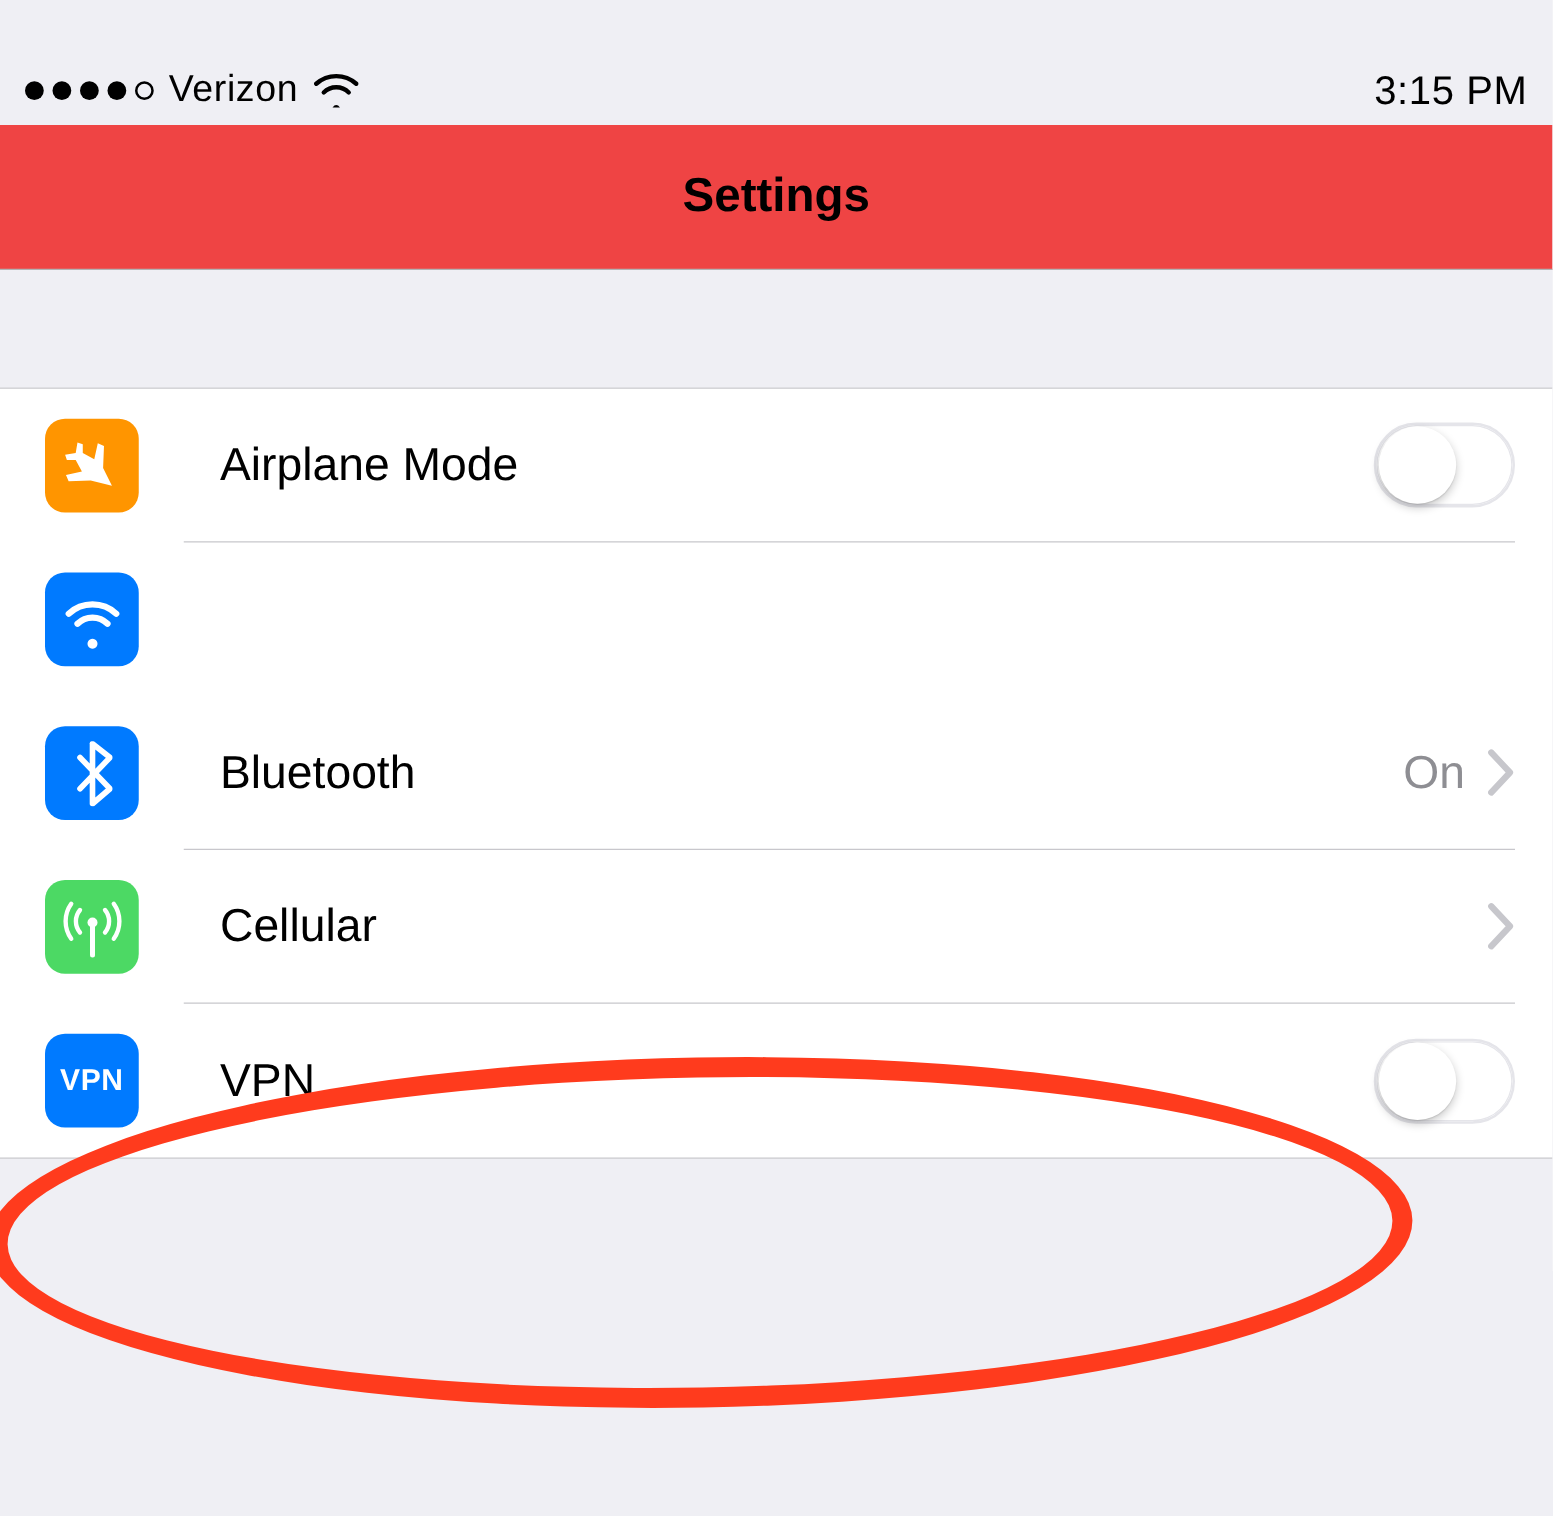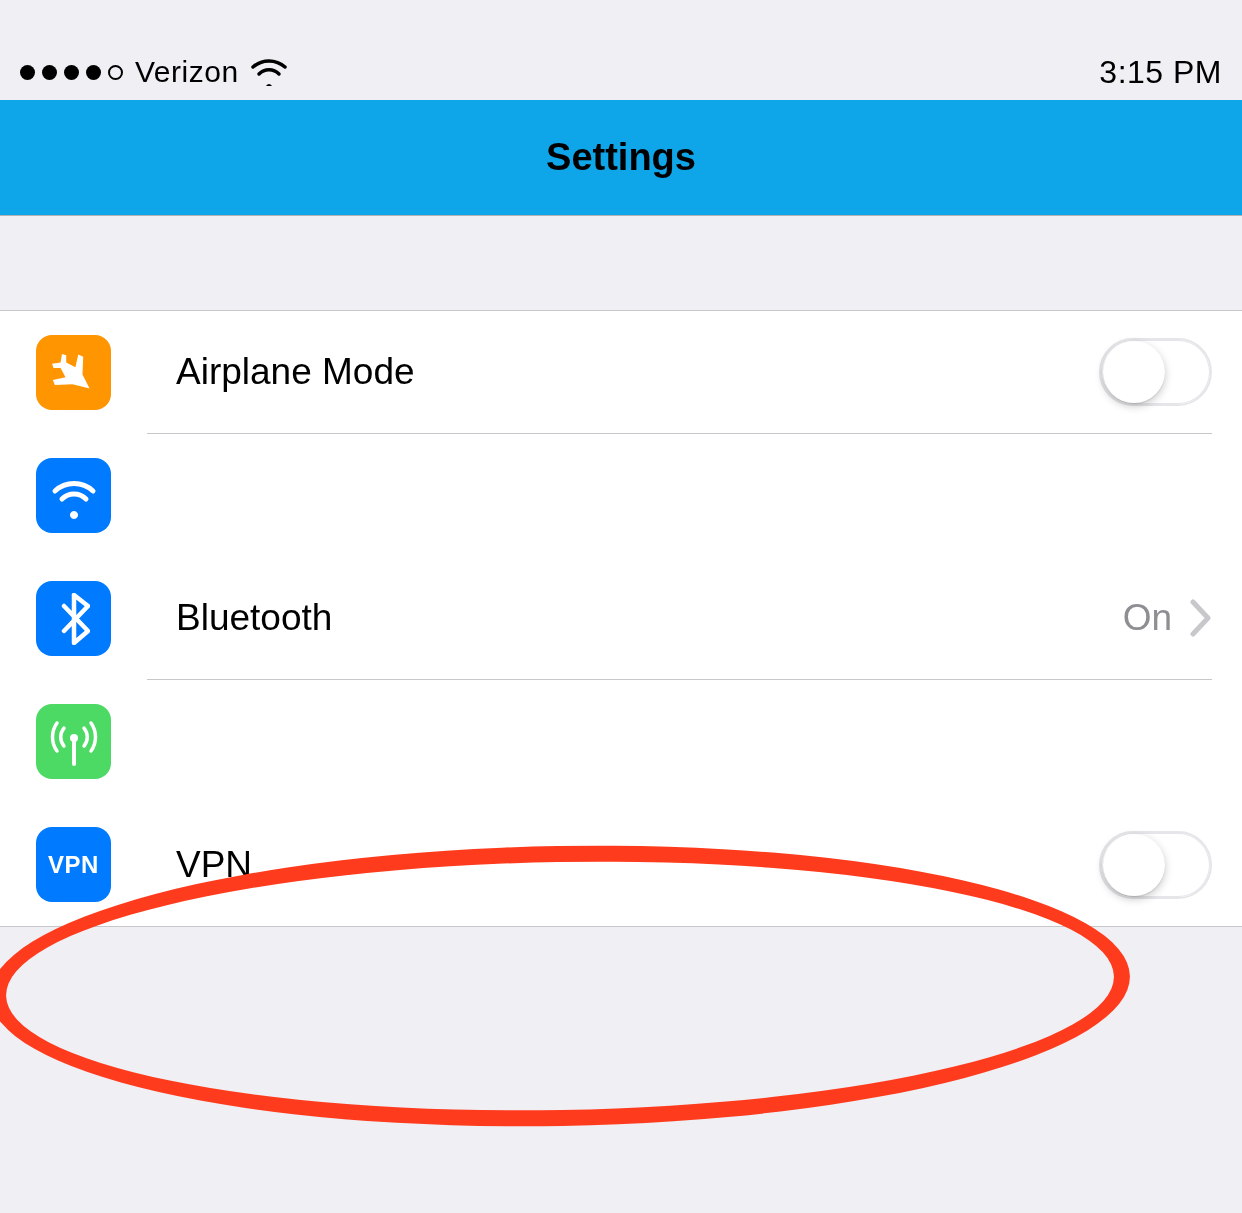--- a/index.html
+++ b/index.html
@@ -68,21 +68,21 @@
     border-radius: 0 2px 2px 0;
   }
 
   
   .nav-bar {
     height: 116px;
     display: flex;
     align-items: center;
     justify-content: center;
     border-bottom: 1px solid #b2b2b4;
-    background: #0ea5e9;
+    background: #ef4444;
   }
   .nav-title {
     font-size: 38px;
     font-weight: 700;
   }
 
   
   .section-spacer {
     height: 94px;
   }
@@ -264,20 +264,28 @@
     <div class="row-icon bg-green">
       <svg width="52" height="52" viewBox="0 0 52 52">
         <path d="M26 24 L26 48" stroke="#fff" stroke-width="4" stroke-linecap="round"></path>
         <circle cx="26" cy="22" r="4" fill="#fff"></circle>
         <path d="M16 30 a14 14 0 0 1 0 -18" stroke="#fff" stroke-width="3.5" fill="none" stroke-linecap="round"></path>
         <path d="M36 12 a14 14 0 0 1 0 18" stroke="#fff" stroke-width="3.5" fill="none" stroke-linecap="round"></path>
         <path d="M9 35 a24 24 0 0 1 0 -28" stroke="#fff" stroke-width="3.5" fill="none" stroke-linecap="round"></path>
         <path d="M43 7 a24 24 0 0 1 0 28" stroke="#fff" stroke-width="3.5" fill="none" stroke-linecap="round"></path>
       </svg>
     </div>
+    <div class="row-content">
+      <span class="row-label">Cellular</span>
+      <span class="chevron" style="margin-left:auto;">
+        <svg width="22" height="38" viewBox="0 0 22 38">
+            <path d="M3 3 L18 19 L3 35" stroke="#c7c7cc" stroke-width="5" fill="none" stroke-linecap="round" stroke-linejoin="round"></path>
+          </svg>
+      </span>
+    </div>
   </div>
 
 
   <div class="row">
     <div class="row-icon bg-blue">
       <span class="vpn-text">VPN</span>
     </div>
     <div class="row-content">
       <span class="row-label">VPN</span>
       <div class="toggle">

